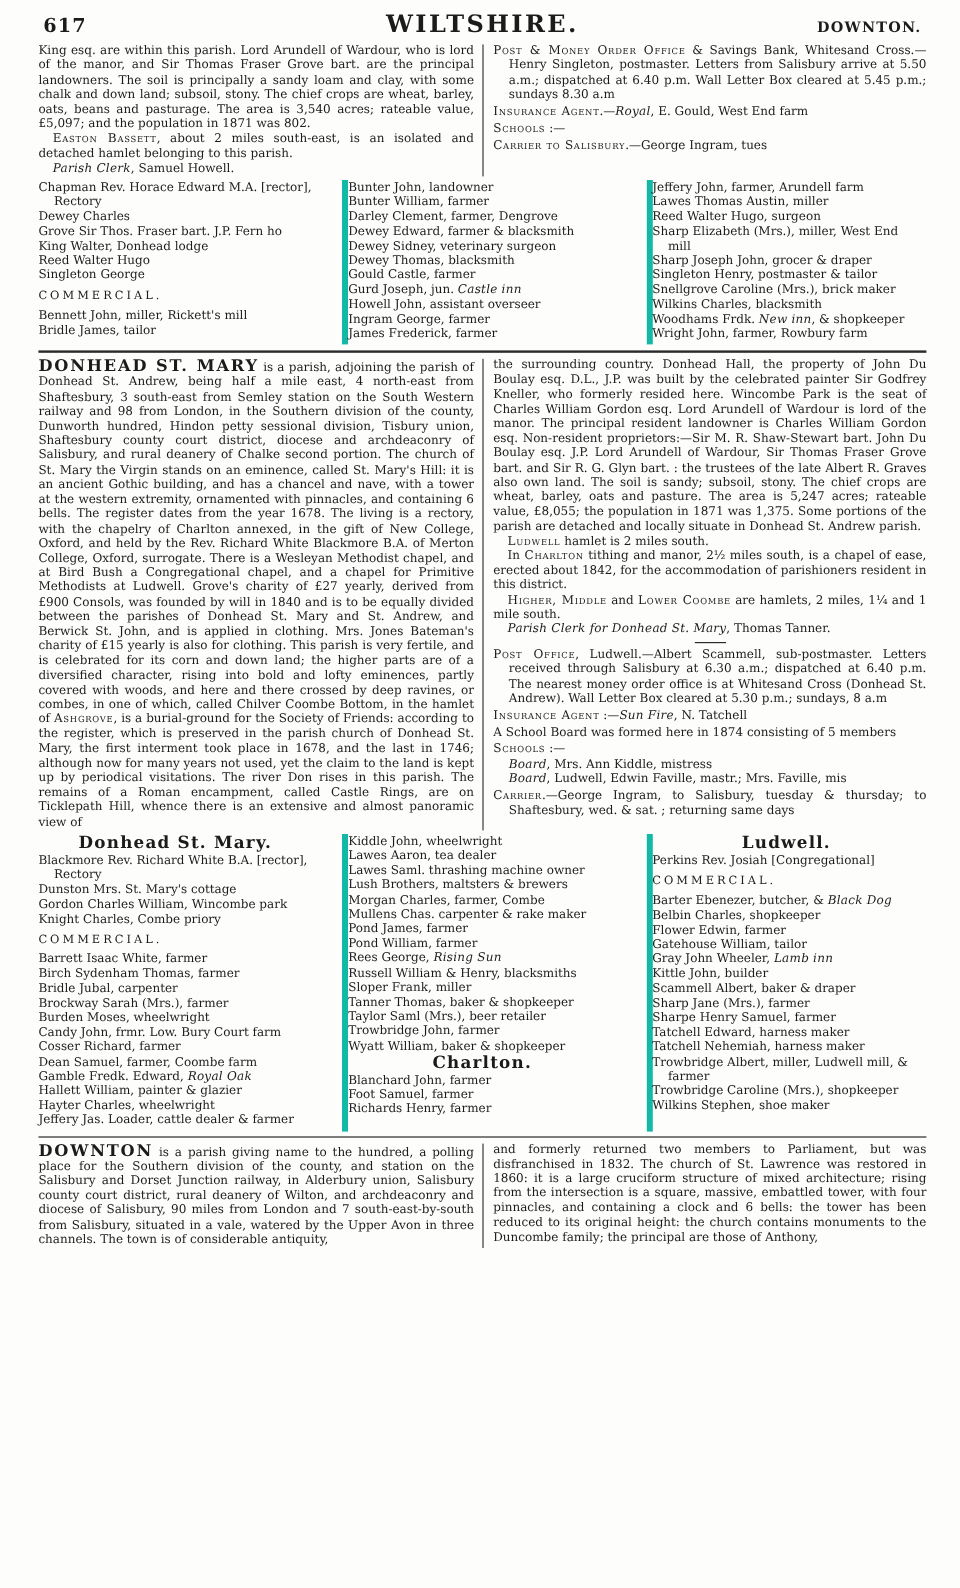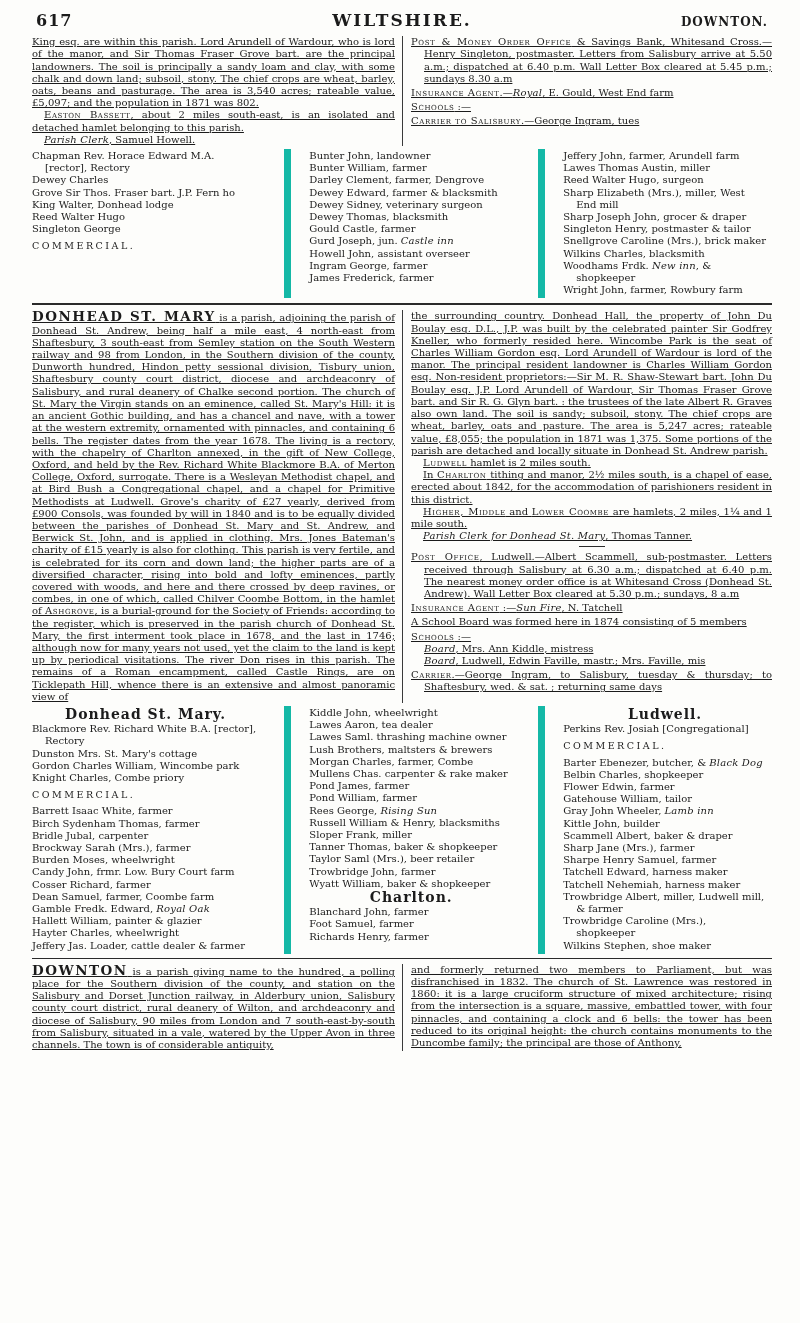--- a/index.html
+++ b/index.html
@@ -6,29 +6,29 @@
   .page{
     position:relative;width:800px;height:1323px;box-sizing:border-box;
     background:#fdfdfb;color:#1b1b1b;overflow:hidden;
     font-family:"DejaVu Serif","Liberation Serif",serif;
     font-size:10px;line-height:12.2px;
     padding:10px 28px 8px 32px;
   }
   
   .pagehead{display:grid;grid-template-columns:1fr auto 1fr;align-items:baseline;padding:4px 4px 8px 4px;}
   .pageno{font-size:16px;font-weight:bold;letter-spacing:1px;}
-  .county{font-size:17px;font-weight:bold;letter-spacing:2px;text-align:left;}
+  .county{font-size:20px;font-weight:bold;letter-spacing:2px;text-align:left;}
   .place{font-size:12px;font-weight:bold;letter-spacing:1px;text-align:right;}
   
-  .twocol{display:flex;align-items:stretch;text-decoration:underline;}
+  .twocol{display:flex;align-items:stretch;}
   .twocol .col{width:50%;box-sizing:border-box;padding:0 7px 0 0;}
   .twocol .col + .col{border-left:1px solid #3a3a3a;padding:0 0 0 8px;}
   .threecol{display:flex;align-items:stretch;margin-top:3px;gap:20px;}
   .threecol .tcol{width:33.33%;box-sizing:border-box;padding:1px 5px 2px 0;}
-  .threecol .tcol + .tcol{border-left:7px solid #14b8a6;padding-left:18px;}
+  .threecol .tcol + .tcol{border-left:5px solid #14b8a6;padding-left:0;}
   p{margin:0;text-align:justify;}
   .indent{text-indent:12px;}
   .hang{padding-left:13px;text-indent:-13px;margin-bottom:1px;}
   .sub{padding-left:13px;margin-bottom:0;}
   .gap-top{margin-top:2px;}
   .entry{padding-left:13px;text-indent:-13px;}
   .sc{font-variant:small-caps;letter-spacing:0.6px;}
   i{letter-spacing:0.2px;}
   .comm-head{text-align:left;font-size:9.5px;letter-spacing:2.5px;margin:5px 0 4px;text-indent:0;}
   .dir-head{text-align:center;font-weight:bold;font-size:14px;letter-spacing:1px;margin:1px 0 3px;text-indent:0;}
@@ -66,20 +66,24 @@
     <div class="tcol">
       <div>
           <div class="entry">Chapman Rev. Horace Edward M.A. [rector], Rectory</div>
           <div class="entry">Dewey Charles</div>
           <div class="entry">Grove Sir Thos. Fraser bart. J.P. Fern ho</div>
           <div class="entry">King Walter, Donhead lodge</div>
           <div class="entry">Reed Walter Hugo</div>
           <div class="entry">Singleton George</div>
         </div>
       <p class="comm-head">COMMERCIAL.</p>
+      <div>
+          <div class="entry">Bennett John, miller, Rickett's mill</div>
+          <div class="entry">Bridle James, tailor</div>
+        </div>
     </div>
     <div class="tcol">
       <div>
           <div class="entry">Bunter John, landowner</div>
           <div class="entry">Bunter William, farmer</div>
           <div class="entry">Darley Clement, farmer, Dengrove</div>
           <div class="entry">Dewey Edward, farmer &amp; blacksmith</div>
           <div class="entry">Dewey Sidney, veterinary surgeon</div>
           <div class="entry">Dewey Thomas, blacksmith</div>
           <div class="entry">Gould Castle, farmer</div>

